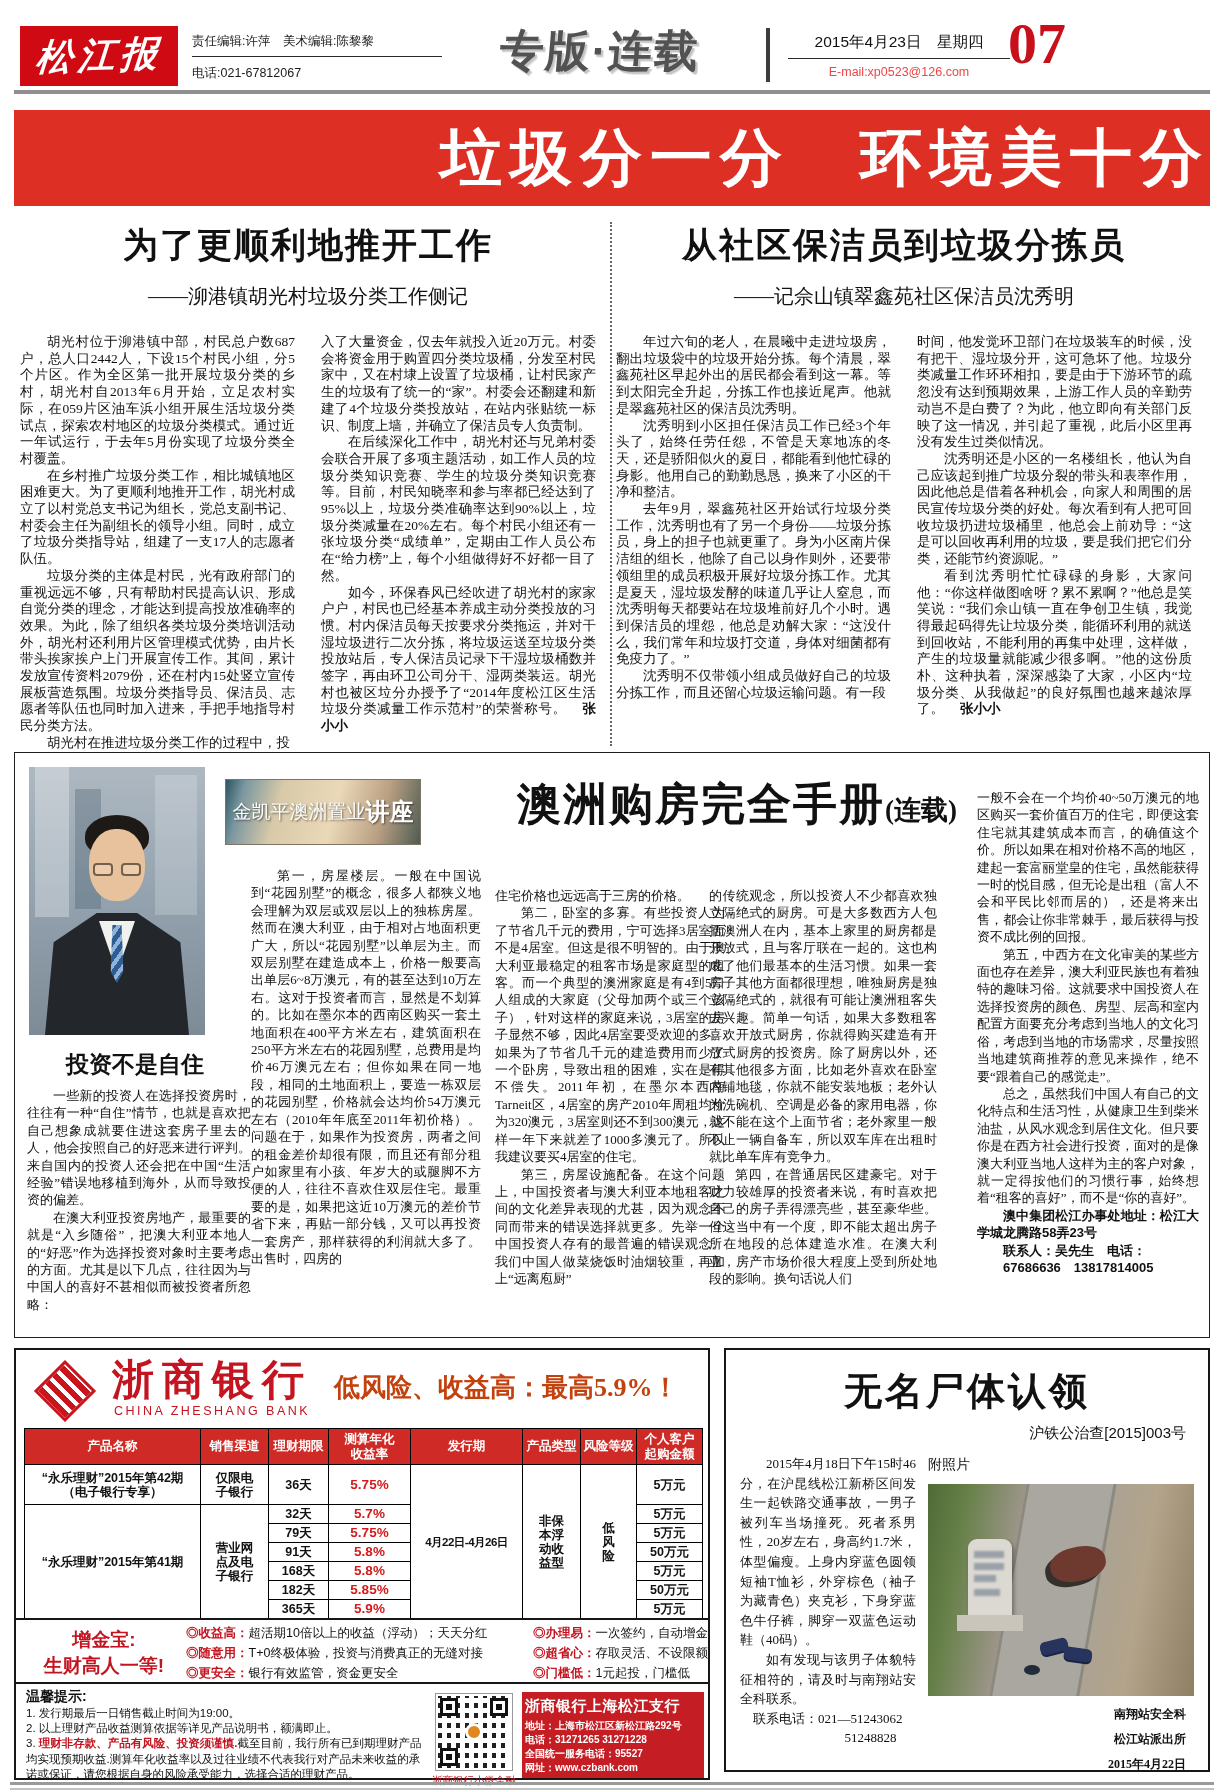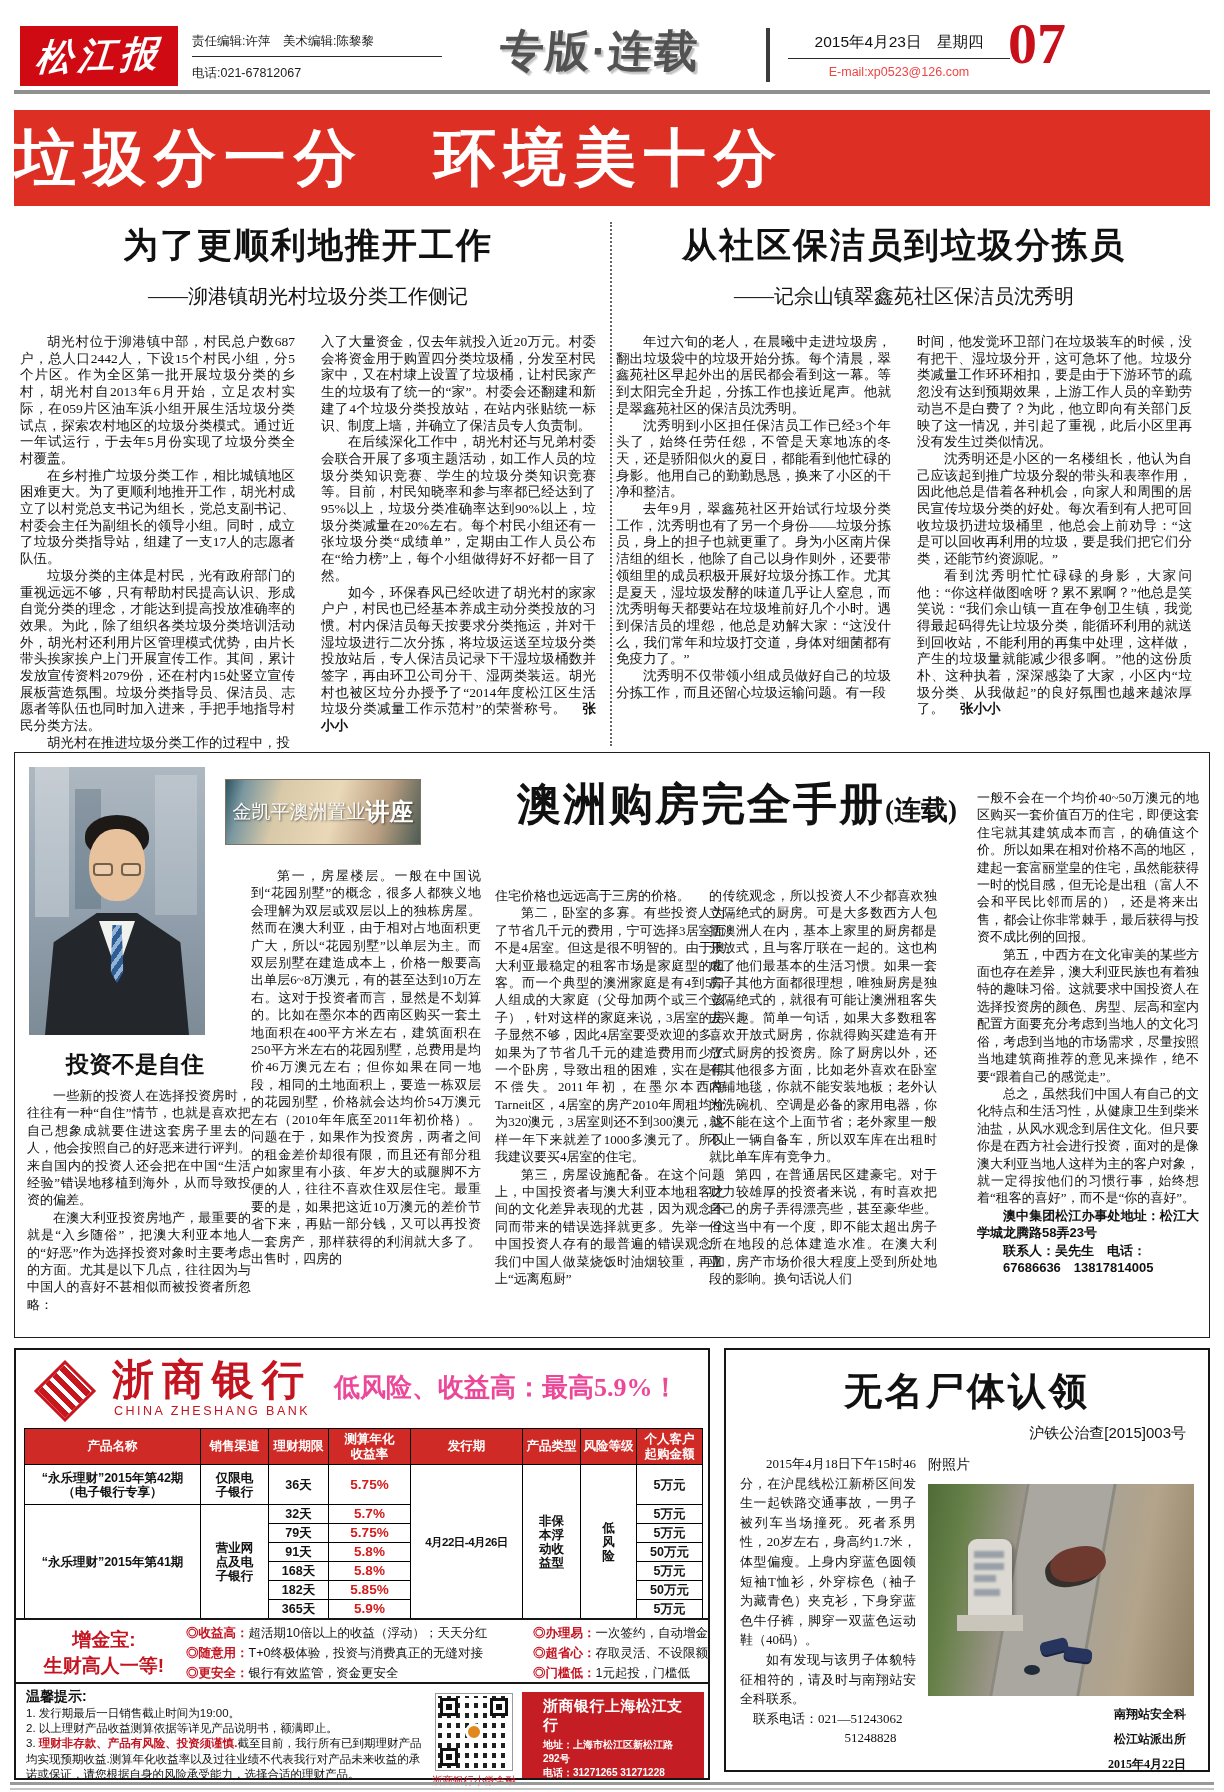--- a/index.html
+++ b/index.html
@@ -13,21 +13,21 @@
   .edblock { left:192px; top:33px; width:250px; font-size:12.5px; font-family:"Liberation Sans",sans-serif; color:#1a1a1a; }
   .edblock .l1 { padding-bottom:6px; border-bottom:1.5px solid #2a2a2a; }
   .edblock .l2 { padding-top:8px; }
   .secttl { left:440px; top:22px; width:320px; text-align:center; font-size:44px; font-weight:900; color:#525252; letter-spacing:2px; font-family:"Liberation Sans","DejaVu Sans",sans-serif; transform:skewX(-5deg); text-shadow:2px 2px 0 #c4c4c4, 3px 3px 0 #e2e2e2; }
   .sectbar { left:766px; top:28px; width:4px; height:54px; background:#3c3c3c; }
   .dateblock { left:788px; top:32px; width:222px; text-align:center; font-family:"Liberation Sans",sans-serif; }
   .dateblock .d1 { font-size:15.5px; padding-bottom:5px; border-bottom:1.5px solid #2a2a2a; }
   .dateblock .d2 { font-size:12.5px; padding-top:6px; color:#ef4444; }
   .pageno { left:1008px; top:10px; font-size:58px; font-weight:900; color:#c8101a; font-family:"Liberation Serif",serif; }
   .headrule { left:14px; top:90px; width:1196px; height:4px; background:#8f8f8f; }
-  .banner { left:14px; top:110px; width:1196px; height:96px; background:#dd2f24; text-align:left; }
+  .banner { left:14px; top:110px; width:1196px; height:96px; background:#dd2f24; text-align:right; }
   .banner span { display:inline-block; color:#fff; font-size:62px; line-height:96px; font-weight:900; letter-spacing:8px; font-family:"Liberation Sans","DejaVu Sans",sans-serif; }
 
   
   .half { top:218px; width:588px; }
   .half-left { left:14px; }
   .half-right { left:610px; }
   .articles-divider { left:610px; top:222px; height:524px; border-left:2px dotted #666; }
   .headline { text-align:center; font-size:35px; font-weight:900; letter-spacing:2px; font-family:"Liberation Serif",serif; margin-top:4px; }
   .deck { text-align:center; font-size:20px; margin-top:14px; font-family:"Liberation Serif",serif; }
   .cols { display:flex; gap:26px; margin-top:24px; padding:0 6px; }
@@ -66,21 +66,21 @@
   .lcol4 { left:694px; top:114px; width:228px; height:458px; }
   .lcol5 { left:962px; top:16px; width:222px; height:556px; }
   .contact p { font-family:"Liberation Sans",sans-serif; font-weight:bold; font-size:13px; }
 
   
   .bank { left:14px; top:1348px; width:696px; height:432px; border:2px solid #161616; background:#fff; }
   .blogo { left:20px; top:12px; width:58px; height:58px; }
   .blogo i { position:absolute; left:7px; top:7px; width:44px; height:44px; transform:rotate(45deg); background:repeating-linear-gradient(0deg,#c8161e 0 6px,#fff 6px 10px); border:3px solid #c8161e; }
   .bname { left:96px; top:2px; font-size:42px; font-weight:900; color:#c41420; letter-spacing:8px; font-family:"Liberation Serif",serif; }
   .ben { left:98px; top:54px; font-size:12.5px; letter-spacing:2.5px; color:#c41420; font-family:"Liberation Sans",sans-serif; }
-  .bhead { left:318px; top:20px; width:372px; font-size:26px; font-weight:900; color:#ec4899; font-family:"Liberation Serif",serif; white-space:nowrap; }
+  .bhead { left:318px; top:20px; width:372px; font-size:26px; font-weight:900; color:#c2410c; font-family:"Liberation Serif",serif; white-space:nowrap; }
   .ptable { left:8px; top:78px; width:678px; border-collapse:collapse; table-layout:fixed; font-family:"Liberation Sans",sans-serif; }
   .ptable th, .ptable td { border:1px solid #000; text-align:center; vertical-align:middle; white-space:pre-line; overflow:hidden; }
   .ptable thead th { background:#d02a26; color:#fff; font-size:12.5px; font-weight:bold; height:36px; line-height:15px; }
   .ptable tbody tr { height:19px; }
   .ptable tbody tr.r1 { height:40px; }
   .ptable td { font-size:12.5px; font-weight:bold; line-height:14px; }
   .ptable td.rate { color:#d41a1a; font-size:13.5px; font-weight:900; }
   .ptable td.issue { font-size:11.5px; letter-spacing:-0.5px; }
   .zjb-band { left:0; top:268px; width:100%; height:66px; border-top:2px solid #161616; border-bottom:2px solid #161616; }
   .zjb-label { left:12px; top:7px; width:152px; text-align:center; color:#c41420; font-weight:900; font-size:19px; line-height:26px; white-space:pre-line; font-family:"Liberation Sans",sans-serif; }
@@ -92,21 +92,21 @@
   .tips { left:10px; top:338px; width:404px; font-family:"Liberation Sans",sans-serif; }
   .tips .tt { font-size:14px; font-weight:900; }
   .tips p { font-size:11.5px; line-height:15.2px; }
   .tips .red { color:#c41420; font-weight:900; }
   .qr { left:420px; top:344px; width:76px; height:76px; background:repeating-linear-gradient(90deg,#111 0 4px,#fff 4px 9px),repeating-linear-gradient(0deg,#111 0 5px,#fff 5px 10px); background-blend-mode:screen; border:2px solid #fff; outline:1px solid #999; }
   .qr .f { position:absolute; width:18px; height:18px; border:3px solid #111; background:#fff; }
   .qr .f::after { content:""; position:absolute; inset:3px; background:#111; }
   .qr .f1 { left:2px; top:2px; } .qr .f2 { right:2px; top:2px; } .qr .f3 { left:2px; bottom:2px; }
   .qr .logo-dot { position:absolute; left:50%; top:50%; width:18px; height:18px; transform:translate(-50%,-50%); border-radius:50%; background:#e0881e; border:3px solid #fff; }
   .qr-cap { left:404px; top:424px; width:108px; text-align:center; font-size:10.5px; color:#c41420; font-family:"Liberation Sans",sans-serif; }
-  .branch { left:506px; top:342px; width:182px; height:86px; background:#c41e24; color:#fff; padding:5px 21px; font-family:"Liberation Sans",sans-serif; }
+  .branch { left:506px; top:342px; width:182px; height:86px; background:#c41e24; color:#fff; padding:5px 3px; font-family:"Liberation Sans",sans-serif; }
   .branch .bt { font-size:15px; font-weight:900; margin-bottom:3px; letter-spacing:0.5px; }
   .branch p { font-size:10px; line-height:14px; font-weight:bold; }
 
   
   .notice { left:724px; top:1348px; width:486px; height:424px; border:2px solid #161616; background:#fff; }
   .ntitle { left:0; top:16px; width:100%; text-align:center; font-size:38px; font-weight:900; font-family:"Liberation Sans","DejaVu Sans",sans-serif; letter-spacing:3px; }
   .ndoc { right:22px; top:74px; font-size:15px; font-family:"Liberation Sans",sans-serif; }
   .nbody { left:14px; top:104px; width:176px; font-size:13px; line-height:19.6px; text-align:justify; }
   .nbody p { text-indent:2em; }
   .nbody p.np { text-indent:1em; }

